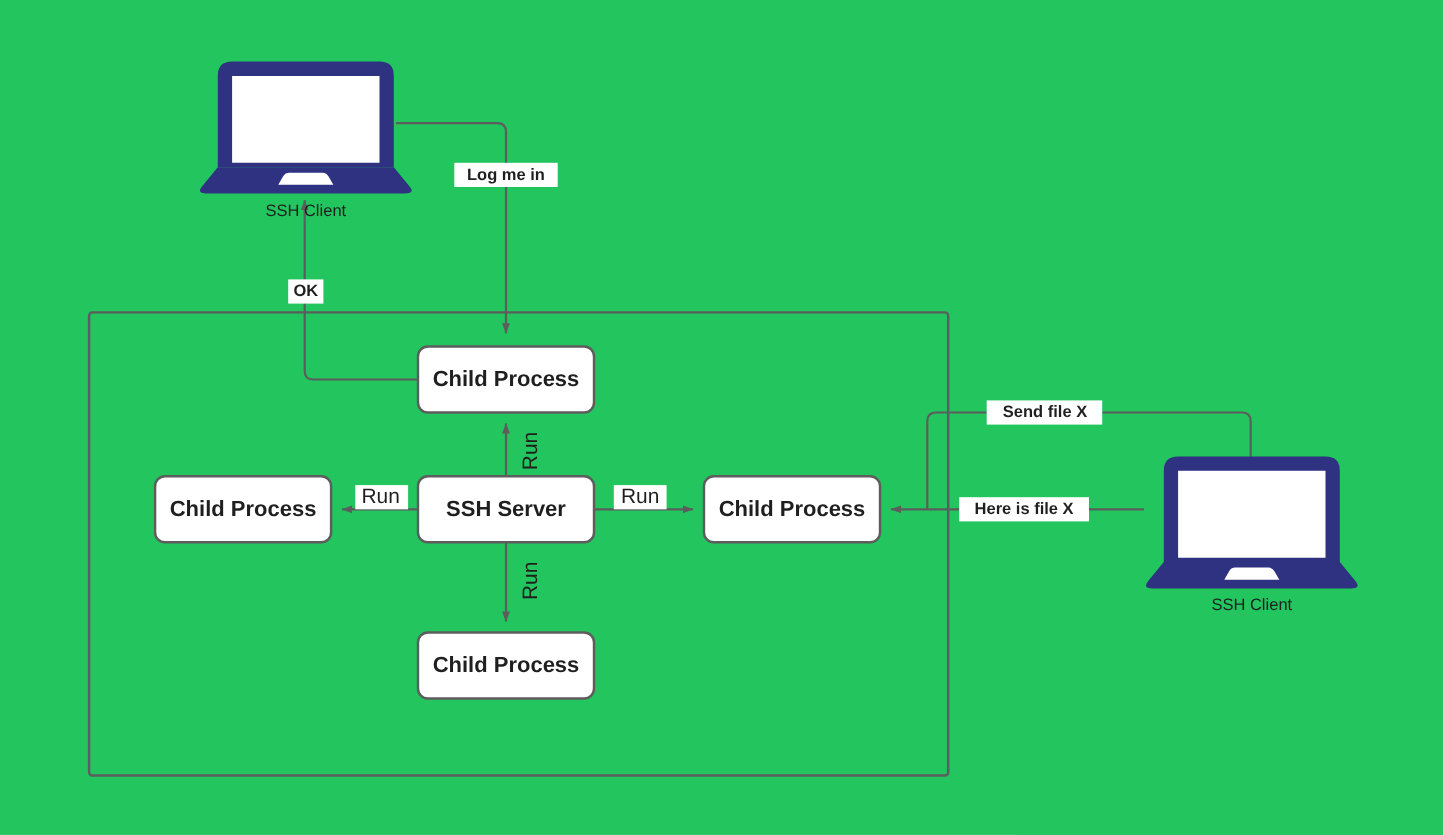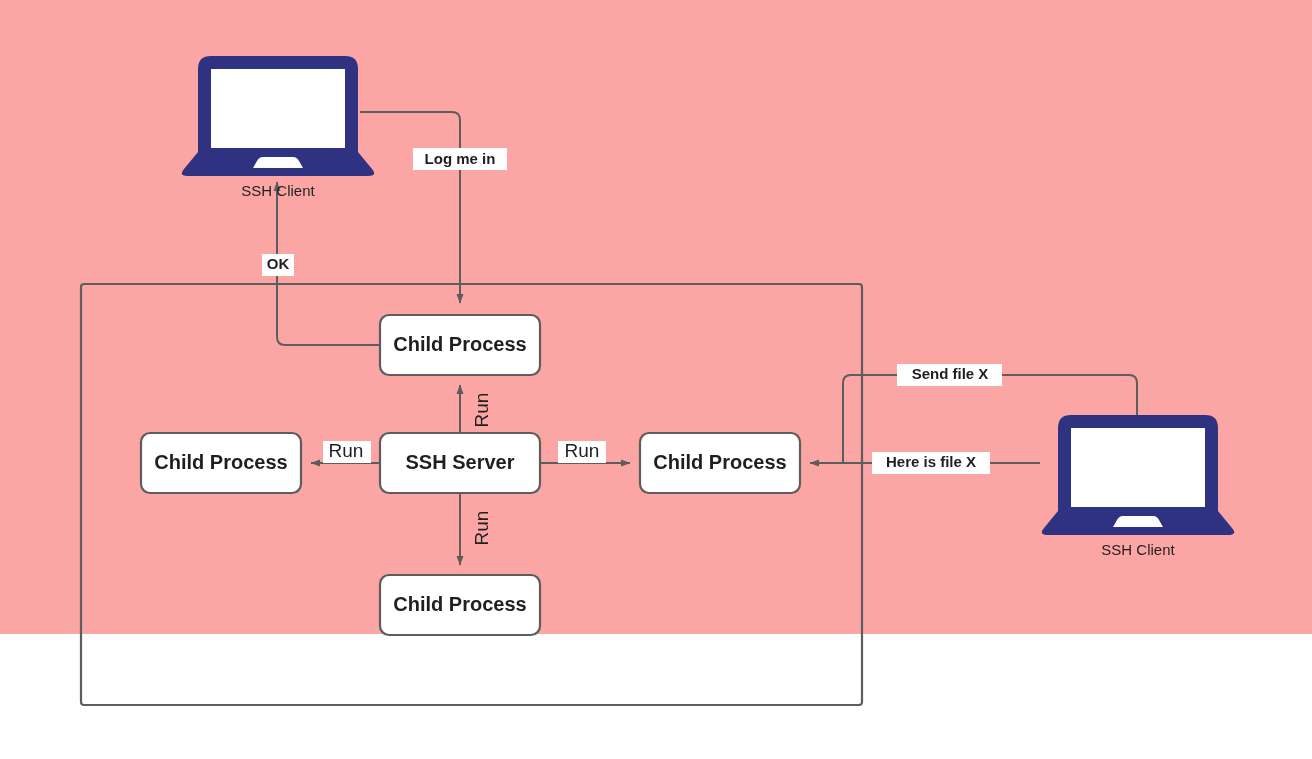--- a/index.html
+++ b/index.html
@@ -9,22 +9,22 @@
   }
   body {
     width: 1312px;
     height: 759px;
     font-family: "Liberation Sans", sans-serif;
     overflow: hidden;
   }
   #diagram-root {
     position: relative;
     width: 1312px;
-    height: 634px;
-    background: #fca5a5;
+    height: 759px;
+    background: #22c55e;
   }
   svg#diagram {
     display: block;
     width: 1312px;
     height: 759px;
   }
   .node-box {
     fill: #ffffff;
     stroke: #5d5d5d;
     stroke-width: 2.2;

